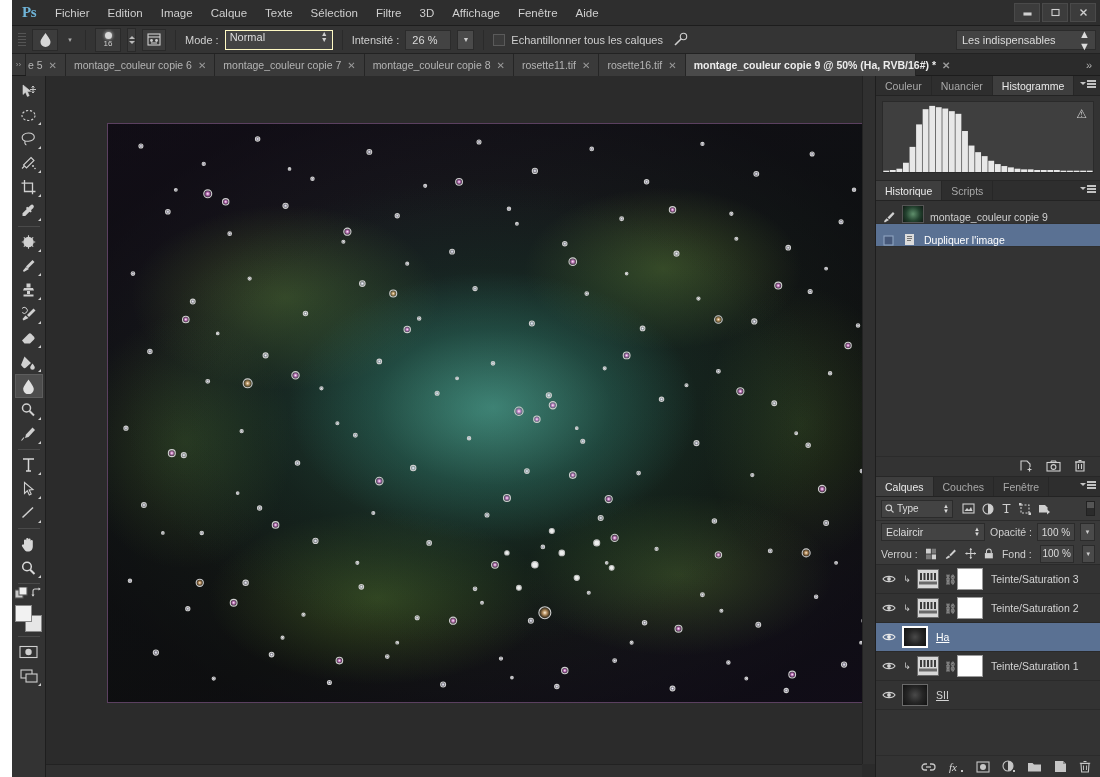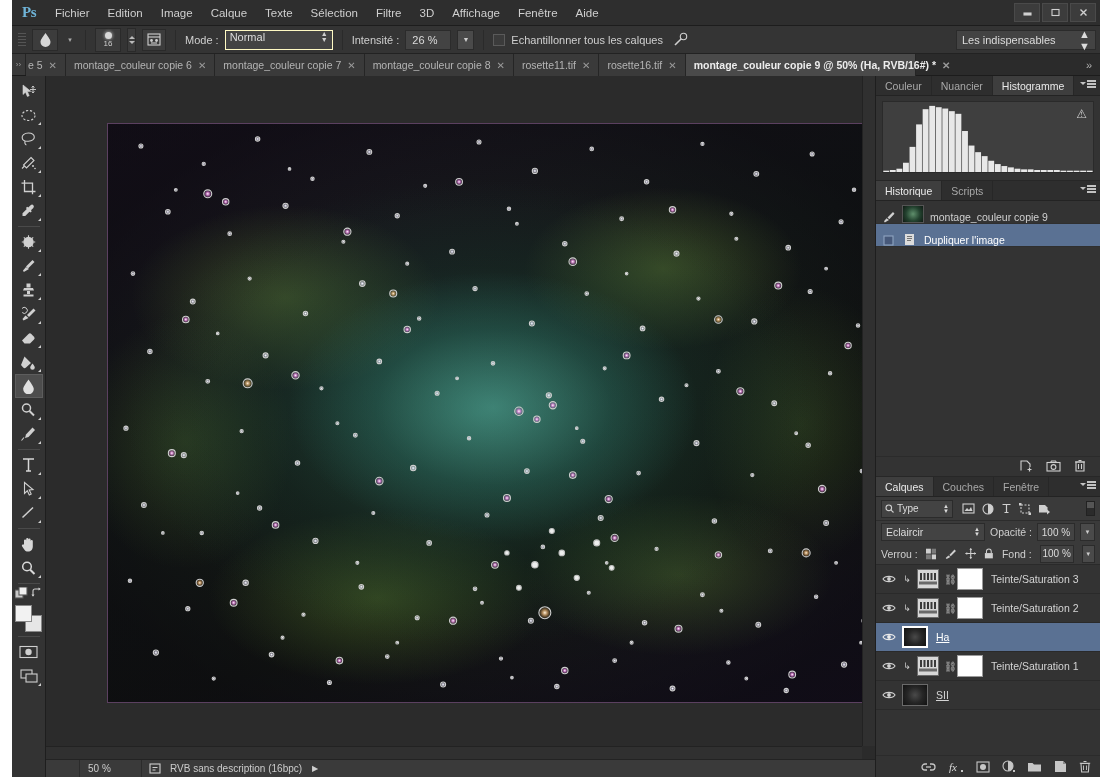--- a/index.html
+++ b/index.html
@@ -780,32 +780,20 @@
                 <circle cx="445" cy="408" r="2.5"></circle>
               <circle cx="400" cy="430" r="2.2"></circle>
                 <circle cx="505" cy="445" r="2.4"></circle>
             </g>
           </svg>
         </div>
         <div class="doc-scroll-v"></div>
         <div class="doc-scroll-h"></div>
       </div>
 
-      <div class="statusbar">
-        <div class="sb-grip"></div>
-        <div class="sb-zoom">50 %</div>
-        <div class="sb-icon">
-          <svg width="12" height="11" viewBox="0 0 12 11">
-            <rect x="1" y="1" width="10" height="9" stroke="#cfcfcf"></rect>
-            <path d="M3.5 4.5 h5 M3.5 7 h3" stroke="#cfcfcf"></path>
-          </svg>
-        </div>
-        <div class="sb-text">RVB sans description (16bpc)</div>
-        <div class="sb-arrow">▶</div>
-      </div>
     </div>
 
     <div class="rightpanels">
 
       <div class="panel-tabs">
         <div class="ptab">Couleur</div>
         <div class="ptab">Nuancier</div>
         <div class="ptab active">Histogramme</div>
         <div class="pmenu">
           <span class="car"></span>

